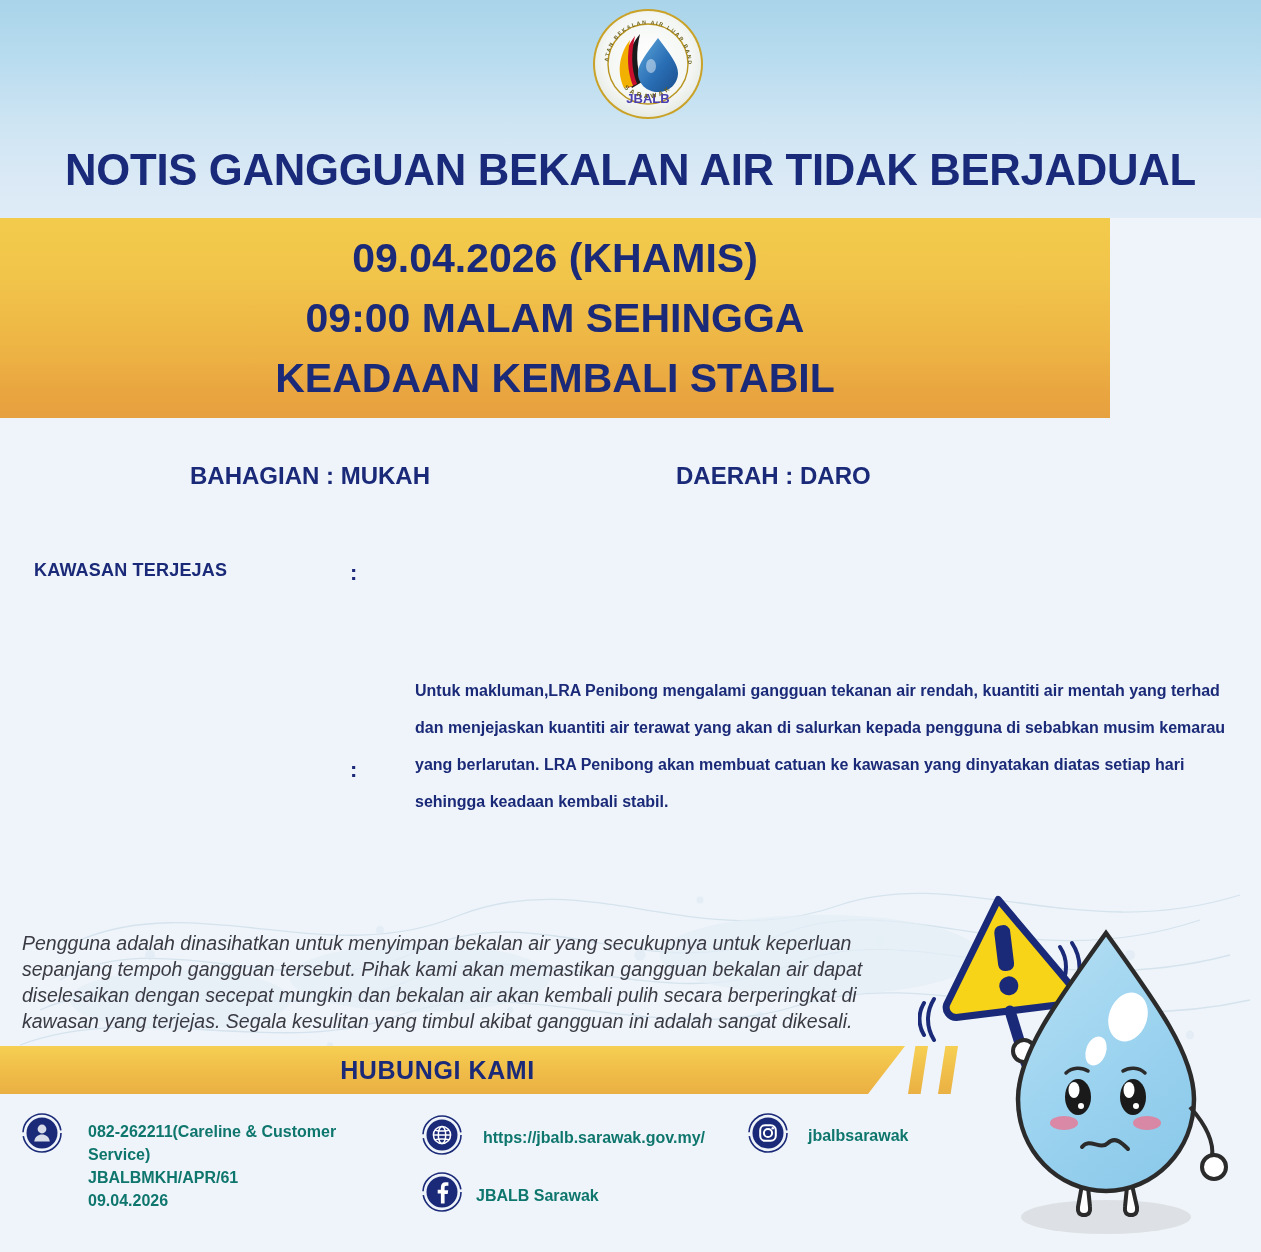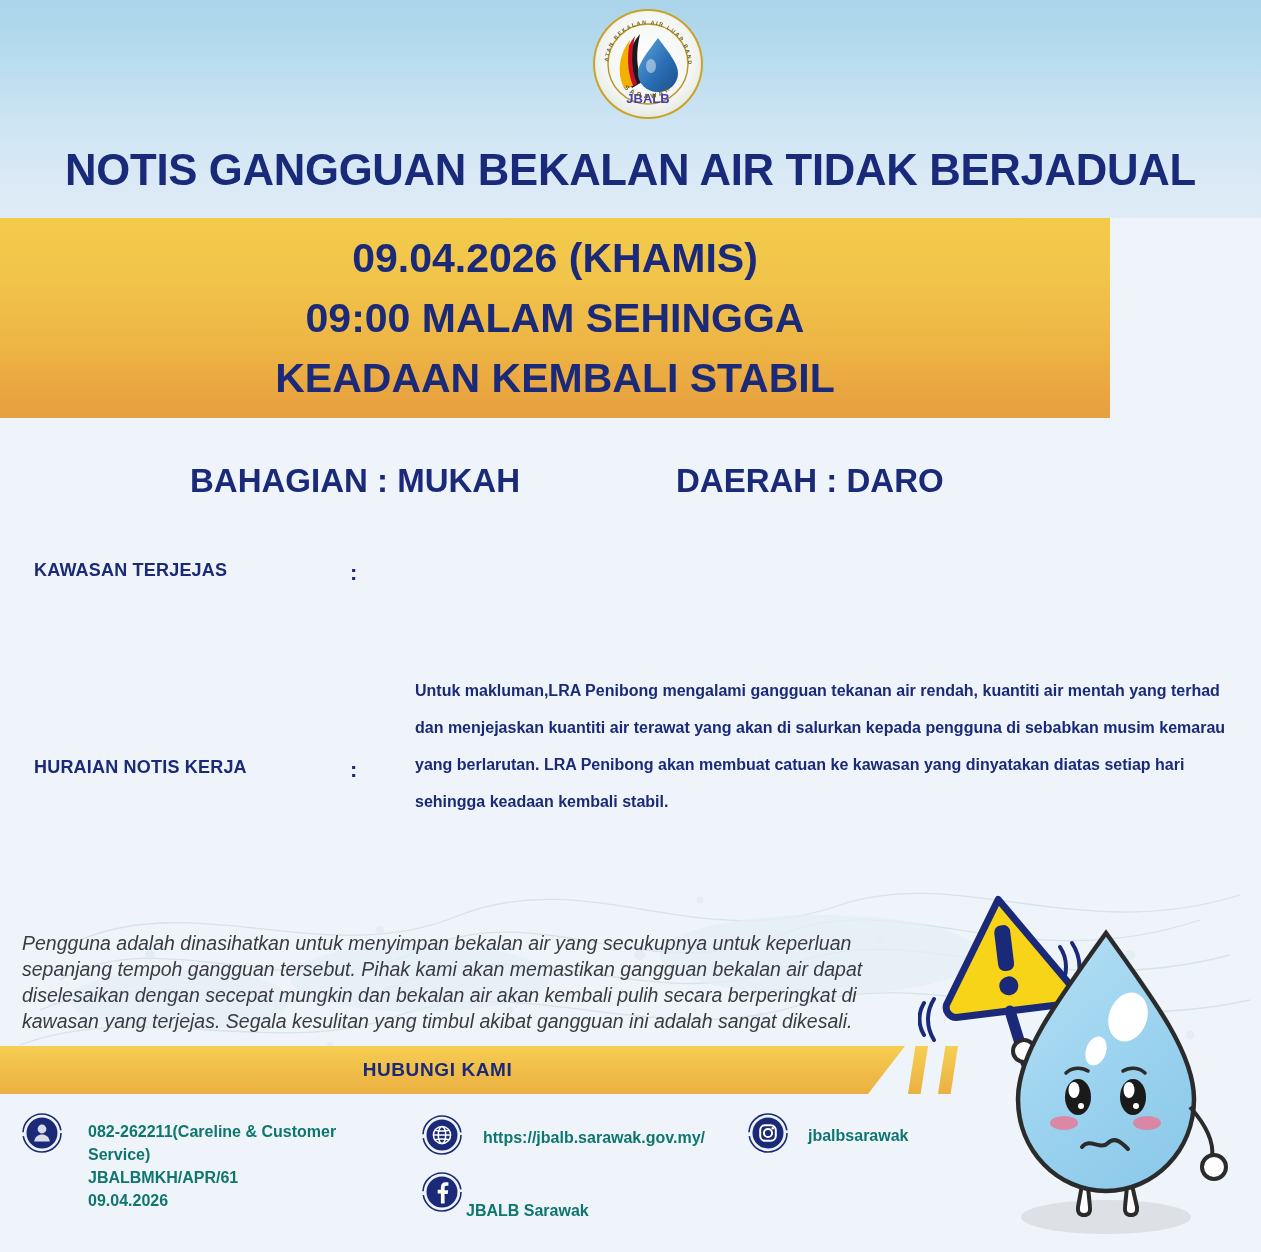--- a/index.html
+++ b/index.html
@@ -91,21 +91,21 @@
   .region-row {
     position: absolute;
     left: 0; top: 462px;
     width: 1261px;
     height: 44px;
   }
   .region-item {
     position: absolute;
     font-family: "Liberation Sans", sans-serif;
     font-weight: bold;
-    font-size: 33px;
+    font-size: 24px;
     color: #1b2a78;
     white-space: nowrap;
     text-align: right;
   }
   .region-bahagian { left: 190px; top: 0; }
   .region-daerah   { left: 676px; top: 0; }
 
   
   .field-label {
     position: absolute;
@@ -166,21 +166,21 @@
     height: 48px;
     background: linear-gradient(180deg, #f6cf52 0%, #f0bc48 55%, #eab043 100%);
     clip-path: polygon(0 0, 905px 0, 868px 48px, 0 48px);
     display: flex;
     align-items: center;
     justify-content: center;
   }
   .hubungi-text {
     font-family: "Liberation Sans", sans-serif;
     font-weight: bold;
-    font-size: 19px;
+    font-size: 25px;
     color: #1b2a78;
     letter-spacing: 0.6px;
     margin-right: 30px;
   }
   .slash {
     position: absolute;
     top: 1046px;
     width: 20px;
     height: 48px;
     background: linear-gradient(180deg, #f6cf52 0%, #eab043 100%);
@@ -206,21 +206,21 @@
   .ic-phone { left: 22px;  top: 1113px; }
   .tx-phone { left: 88px;  top: 1120px; width: 290px; }
 
   .ic-web   { left: 422px; top: 1115px; }
   .tx-web   { left: 483px; top: 1126px; white-space: nowrap; text-align: right; }
 
   .ic-ig    { left: 748px; top: 1113px; }
   .tx-ig    { left: 808px; top: 1124px; white-space: nowrap; }
 
   .ic-fb    { left: 422px; top: 1172px; }
-  .tx-fb    { left: 466px; top: 1184px; white-space: nowrap; margin-top: 15px; }
+  .tx-fb    { left: 476px; top: 1184px; white-space: nowrap; }
 
   
   .mascot {
     position: absolute;
     left: 918px; top: 885px;
     width: 345px; height: 367px;
     pointer-events: none;
   }
 </style>
 </head>
@@ -275,21 +275,20 @@
   </div>
 
   <div class="region-row">
     <div class="region-item region-bahagian">BAHAGIAN : MUKAH</div>
     <div class="region-item region-daerah">DAERAH : DARO</div>
   </div>
 
   <div class="field-label kawasan-label">KAWASAN TERJEJAS</div>
   <div class="field-colon kawasan-colon">:</div>
 
-  <div class="field-label huraian-label">HURAIAN NOTIS KERJA</div>
   <div class="field-colon huraian-colon">:</div>
   <div class="field-value huraian-value">Untuk makluman,LRA Penibong mengalami gangguan tekanan air  rendah, kuantiti air mentah yang terhad  dan menjejaskan kuantiti air terawat yang akan di salurkan kepada pengguna di sebabkan musim kemarau yang berlarutan. LRA Penibong akan membuat catuan ke kawasan yang dinyatakan diatas setiap hari sehingga keadaan kembali stabil.</div>
 
   <svg class="water-texture" viewBox="0 0 1261 230">
     <g fill="none" stroke="#b9cfe0" stroke-width="1.3" opacity="0.85">
       <path d="M60,120 C160,60 300,150 420,90 C540,35 650,130 780,75 C900,25 1020,120 1200,60"></path>
       <path d="M40,150 C150,100 290,175 410,120 C530,70 660,160 790,105 C910,55 1040,145 1230,95"></path>
       <path d="M80,80 C200,30 330,110 460,55 C590,5 700,95 840,45 C960,5 1080,85 1240,35"></path>
       <path d="M20,185 C140,140 280,200 400,155 C520,112 660,190 800,145 C930,105 1070,180 1250,140"></path>
     </g>

